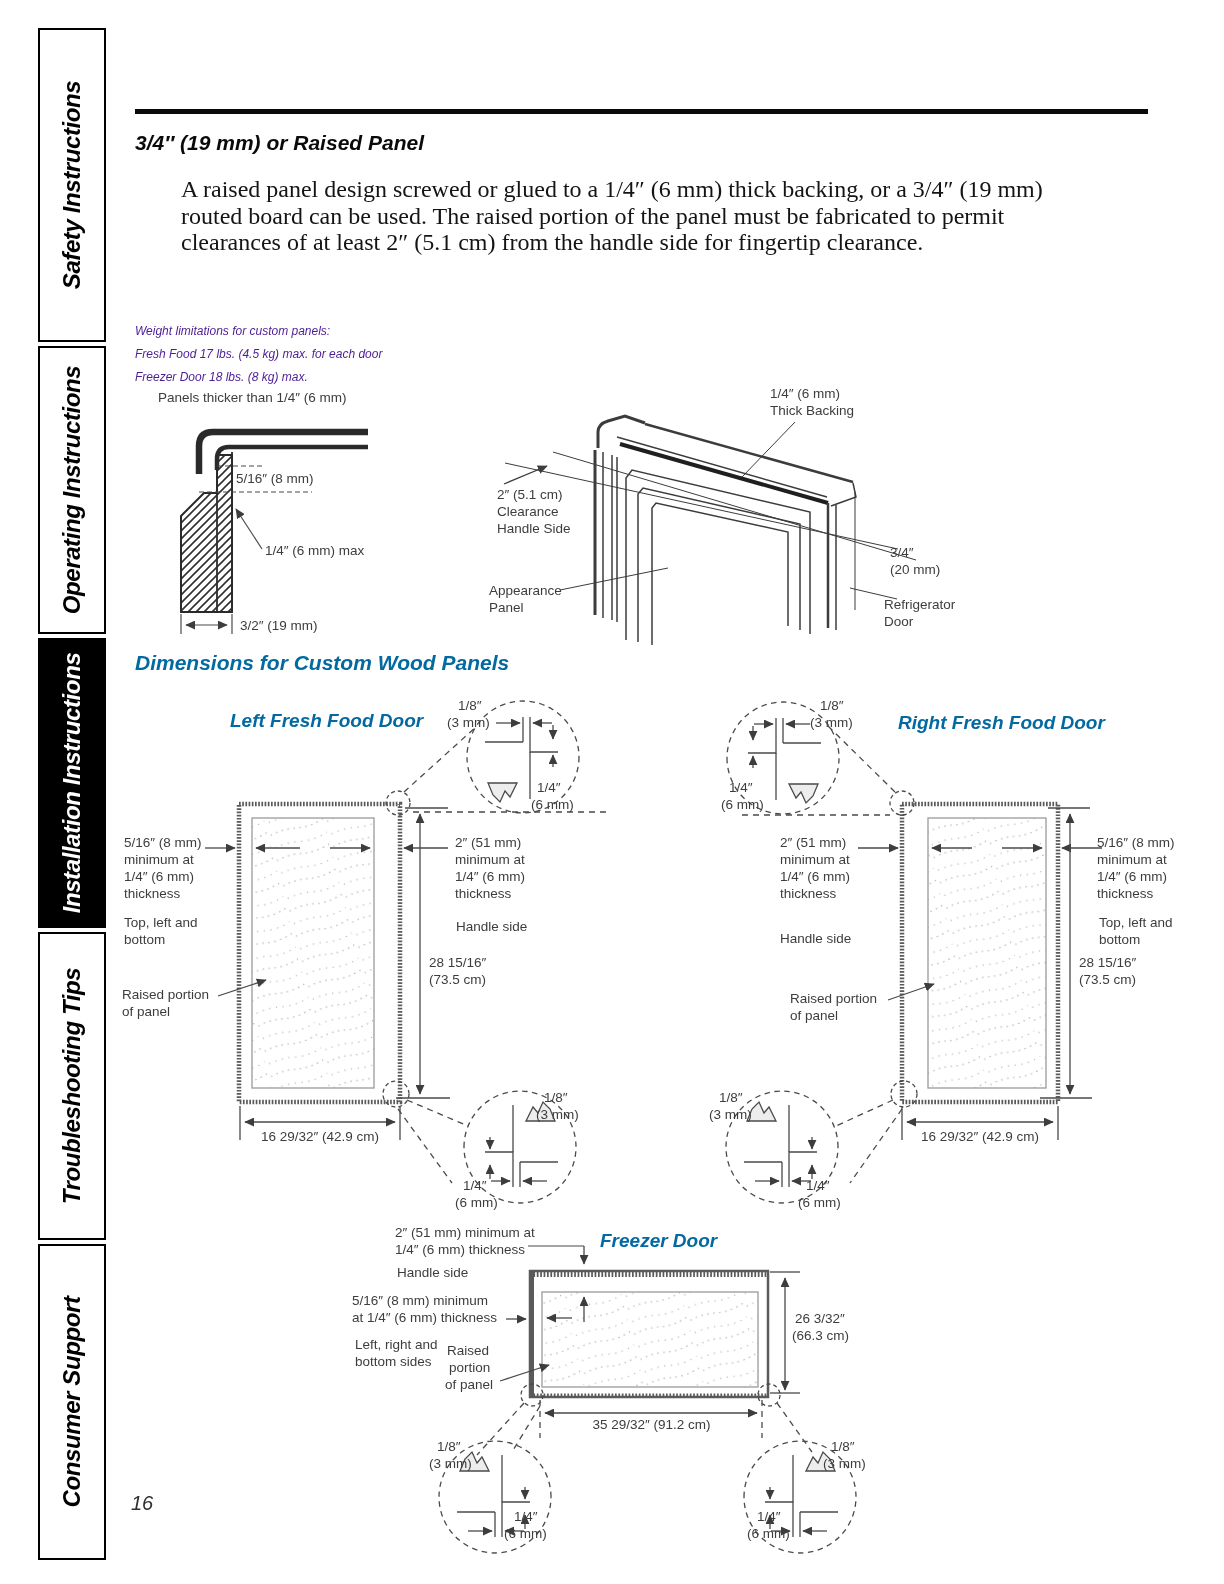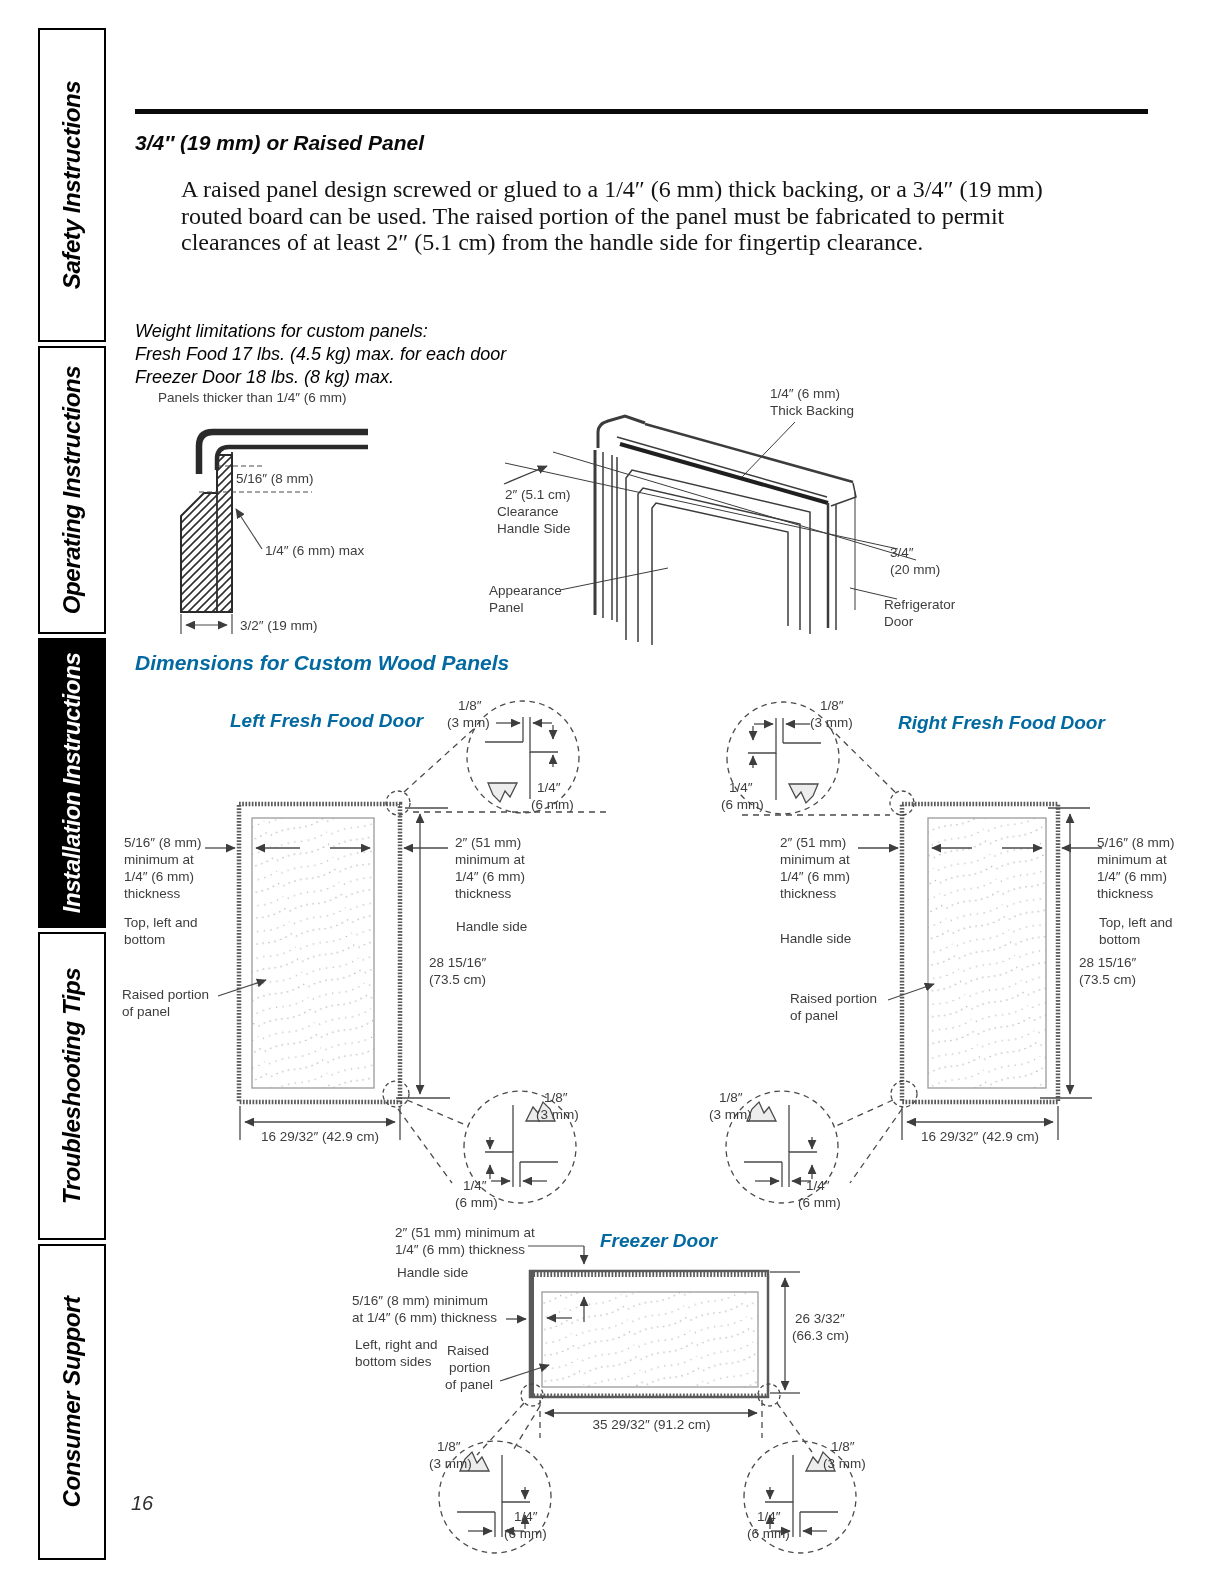--- a/index.html
+++ b/index.html
@@ -15,21 +15,21 @@
            white-space:nowrap;font-style:italic;font-weight:bold;font-size:24px;color:#000;letter-spacing:-.4px;}
   .tab.active .vt{color:#fff;}
 
   
   .h-title{position:absolute;left:135px;top:60px;font-style:italic;font-weight:bold;font-size:33px;
            color:#0a0a0a;letter-spacing:-.8px;white-space:nowrap;}
   .rule{position:absolute;left:135px;top:109px;width:1013px;height:5px;background:#0a0a0a;}
   .h-sub{position:absolute;left:135px;top:131px;font-style:italic;font-weight:bold;font-size:21px;color:#0a0a0a;white-space:nowrap;}
   .para{position:absolute;left:135px;width:888px;font-family:"Liberation Serif",serif;
         font-size:24px;line-height:26.5px;color:#141414;margin-left:46px;}
-  .weight{position:absolute;left:135px;font-style:italic;font-size:18px;line-height:23px;color:#000000;}
+  .weight{position:absolute;left:135px;font-style:italic;font-size:12px;line-height:23px;color:#4c1d95;}
   .h-dim{position:absolute;font-style:italic;font-weight:bold;color:#0369a1;white-space:nowrap;}
 
   
   .lb{position:absolute;font-size:13.5px;line-height:1.26;color:#3d3d3d;white-space:nowrap;}
   .lb.mask{background:#fff;padding:0 2px;}
   .lb.ctr{text-align:center;}
   .pageno{position:absolute;left:131px;top:1492px;font-style:italic;font-size:20px;color:#2e2e2e;}
 </style>
 </head>
 <body>
@@ -211,21 +211,21 @@
     </g>
   </svg>
 
   <div class="lb" style="left:158px;top:389px;">Panels thicker than 1/4″ (6 mm)</div>
   <div class="lb mask" style="left:234px;top:470px;">5/16″ (8 mm)</div>
   <div class="lb" style="left:265px;top:542px;">1/4″ (6 mm) max</div>
   <div class="lb" style="left:240px;top:617px;">3/2″ (19 mm)</div>
 
   <div class="lb" style="left:770px;top:385px;">1/4″ (6 mm)</div>
   <div class="lb" style="left:770px;top:402px;">Thick Backing</div>
-  <div class="lb" style="left:497px;top:486px;margin-left:8px;">2″ (5.1 cm)</div>
+  <div class="lb" style="left:497px;top:486px;">2″ (5.1 cm)</div>
   <div class="lb" style="left:497px;top:503px;">Clearance</div>
   <div class="lb" style="left:497px;top:520px;">Handle Side</div>
   <div class="lb" style="left:890px;top:544px;">3/4″</div>
   <div class="lb" style="left:890px;top:561px;">(20 mm)</div>
   <div class="lb" style="left:489px;top:582px;">Appearance</div>
   <div class="lb" style="left:489px;top:599px;">Panel</div>
   <div class="lb" style="left:884px;top:596px;">Refrigerator</div>
   <div class="lb" style="left:884px;top:613px;">Door</div>
 
   <div class="h-dim" style="left:135px;top:651px;font-size:21px;">Dimensions for Custom Wood Panels</div>

